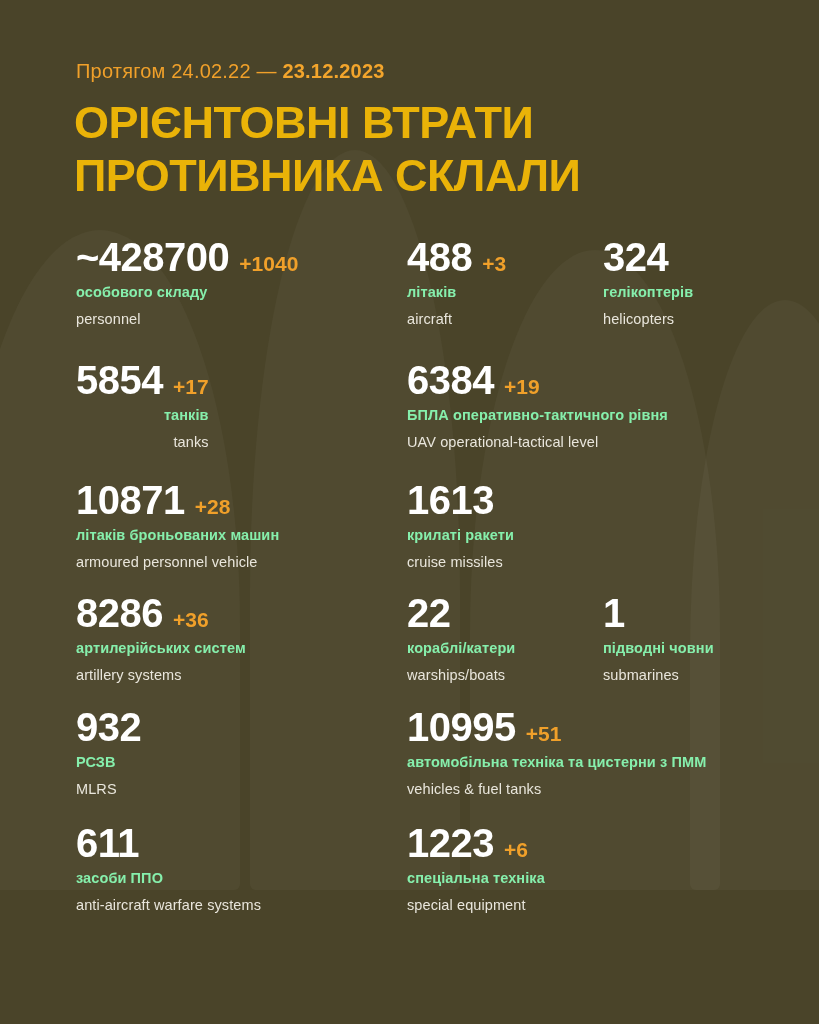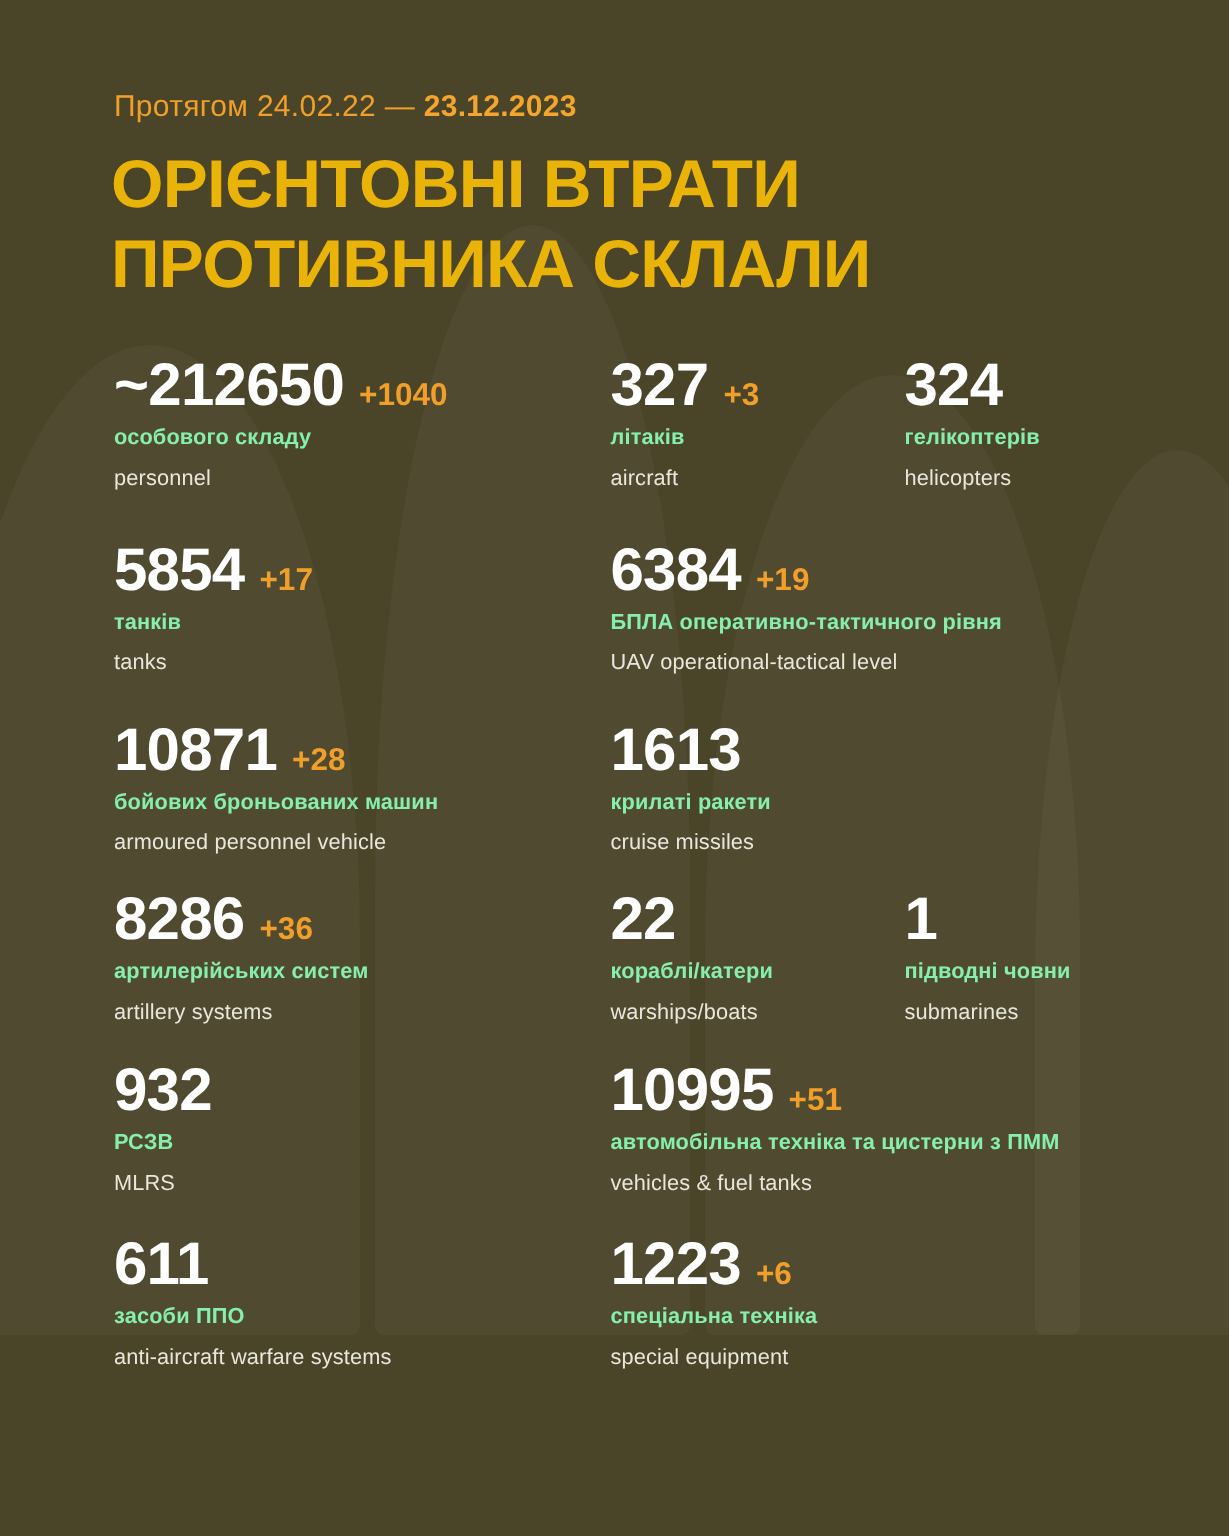--- a/index.html
+++ b/index.html
@@ -127,46 +127,46 @@
 
   <div class="headline">
     <div>ОРІЄНТОВНІ ВТРАТИ</div>
     <div>ПРОТИВНИКА СКЛАЛИ</div>
   </div>
 
   <div class="grid">
 
     <div class="item" style="left:76px; top:0px;">
       <div class="numline">
-        <span class="num">~212650</span>
+        <span class="num">~428700</span>
         <span class="delta">+1040</span>
       </div>
       <div class="lbl-ua">особового складу</div>
       <div class="lbl-en">personnel</div>
     </div>
 
     <div class="item" style="left:407px; top:0px;">
       <div class="numline">
-        <span class="num">327</span>
+        <span class="num">488</span>
         <span class="delta">+3</span>
       </div>
       <div class="lbl-ua">літаків</div>
       <div class="lbl-en">aircraft</div>
     </div>
 
     <div class="item" style="left:603px; top:0px;">
       <div class="numline">
         <span class="num">324</span>
         <span class="delta"></span>
       </div>
       <div class="lbl-ua">гелікоптерів</div>
       <div class="lbl-en">helicopters</div>
     </div>
 
-    <div class="item" style="left:76px; top:123px;">
+    <div class="item" style="left:76px; top:123px;text-align:right;">
       <div class="numline">
         <span class="num">5854</span>
         <span class="delta">+17</span>
       </div>
       <div class="lbl-ua">танків</div>
       <div class="lbl-en">tanks</div>
     </div>
 
     <div class="item" style="left:407px; top:123px;">
       <div class="numline">
@@ -175,21 +175,21 @@
       </div>
       <div class="lbl-ua">БПЛА оперативно-тактичного рівня</div>
       <div class="lbl-en">UAV operational-tactical level</div>
     </div>
 
     <div class="item" style="left:76px; top:243px;">
       <div class="numline">
         <span class="num">10871</span>
         <span class="delta">+28</span>
       </div>
-      <div class="lbl-ua">бойових броньованих машин</div>
+      <div class="lbl-ua">літаків броньованих машин</div>
       <div class="lbl-en">armoured personnel vehicle</div>
     </div>
 
     <div class="item" style="left:407px; top:243px;">
       <div class="numline">
         <span class="num">1613</span>
         <span class="delta"></span>
       </div>
       <div class="lbl-ua">крилаті ракети</div>
       <div class="lbl-en">cruise missiles</div>

